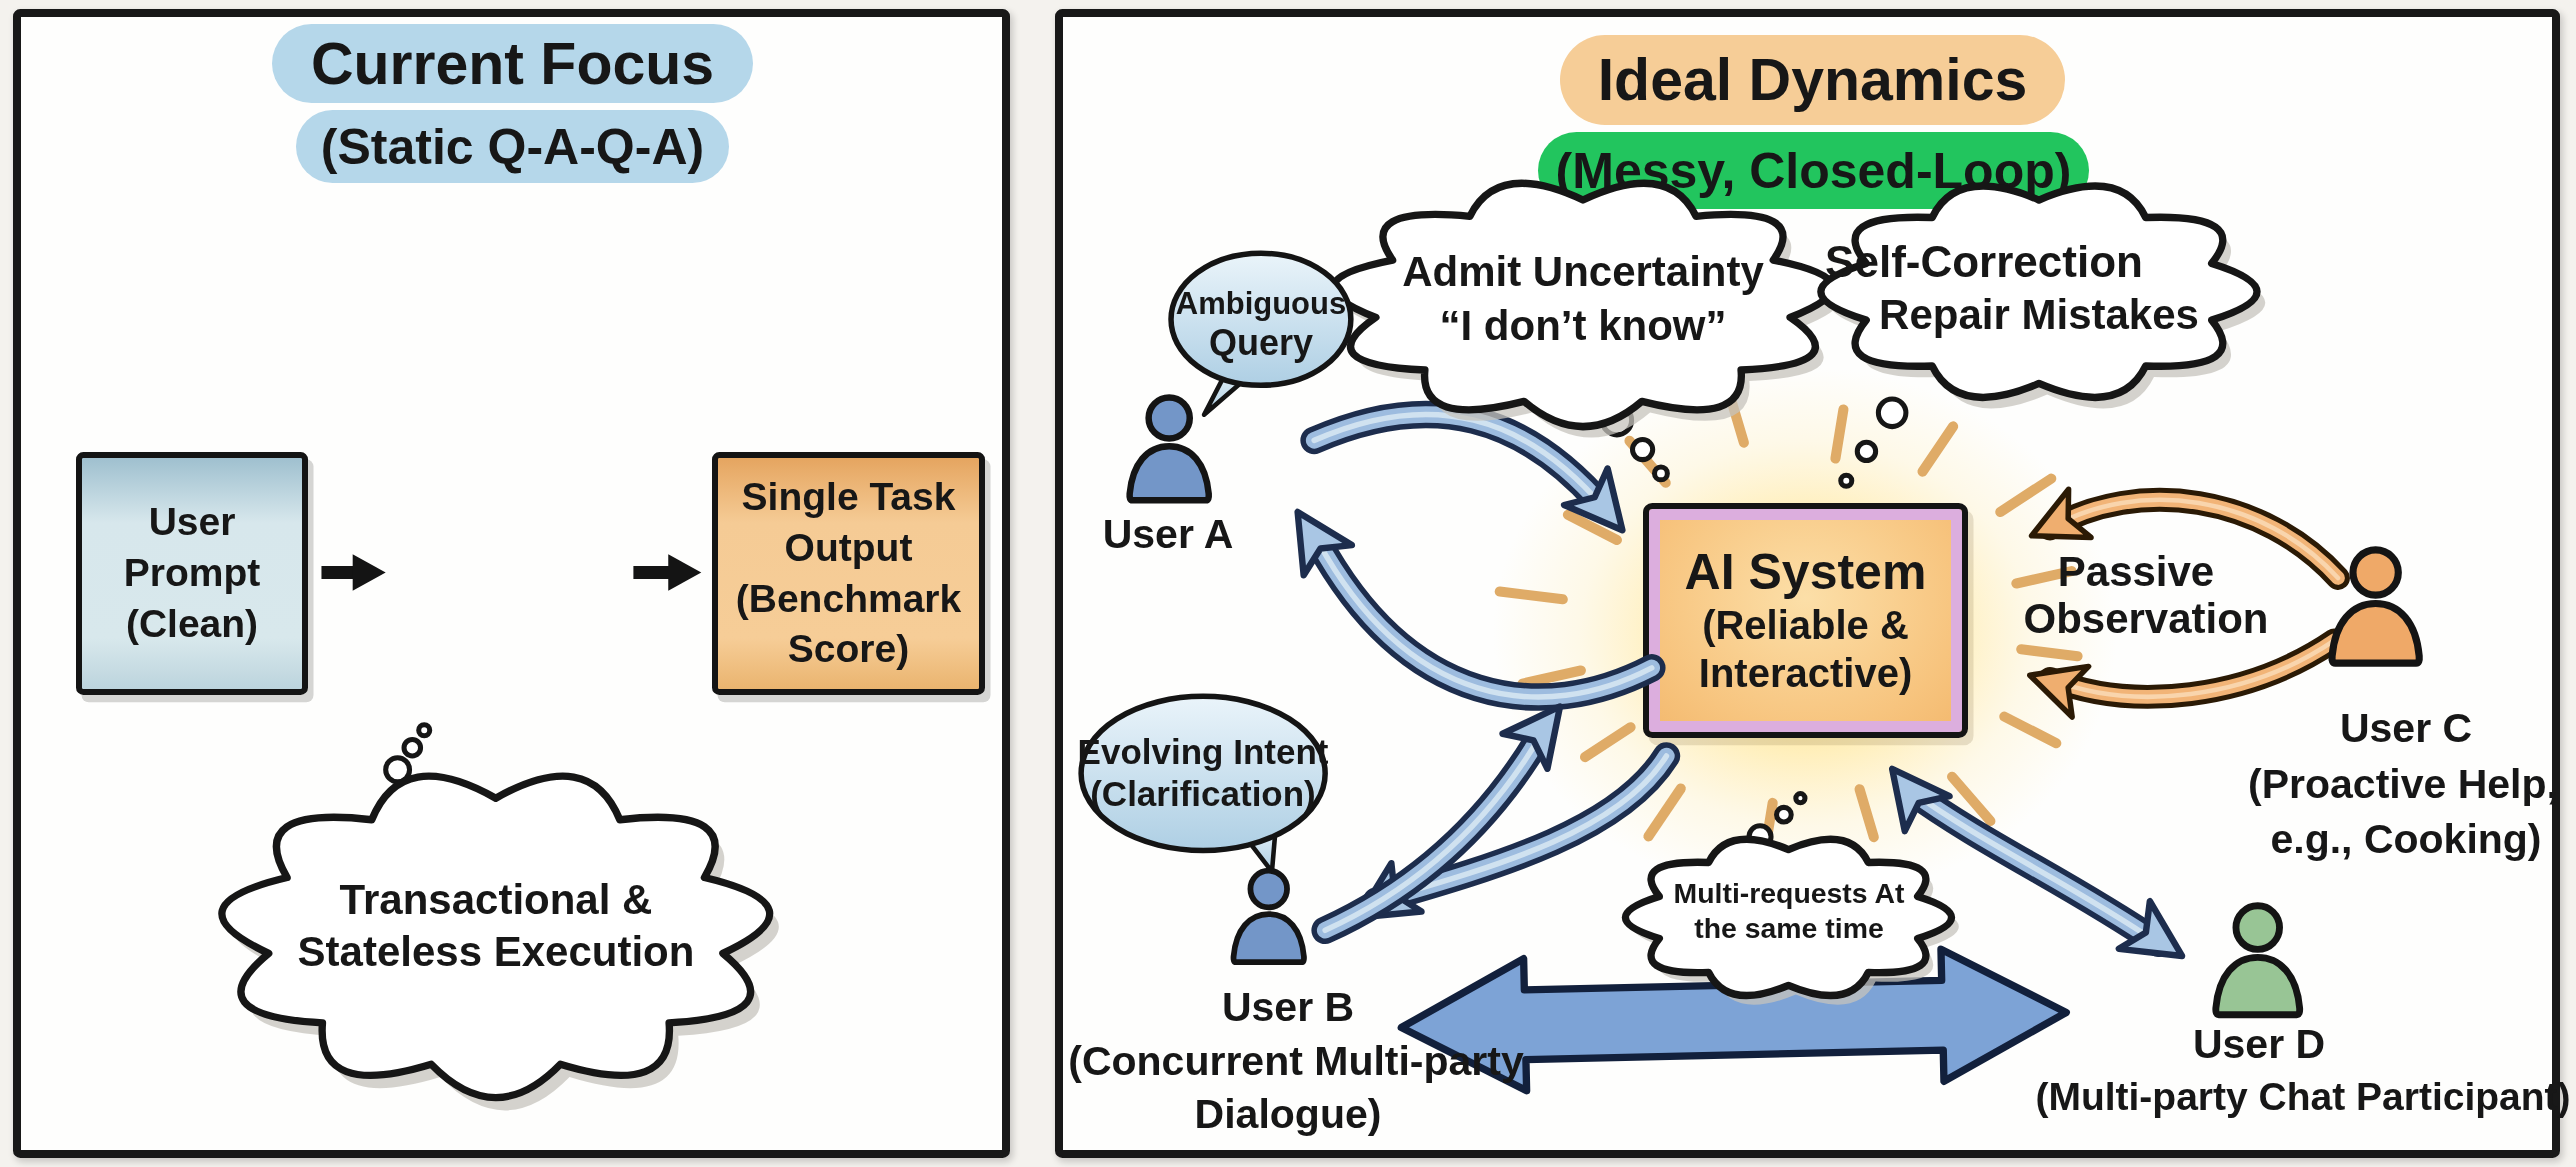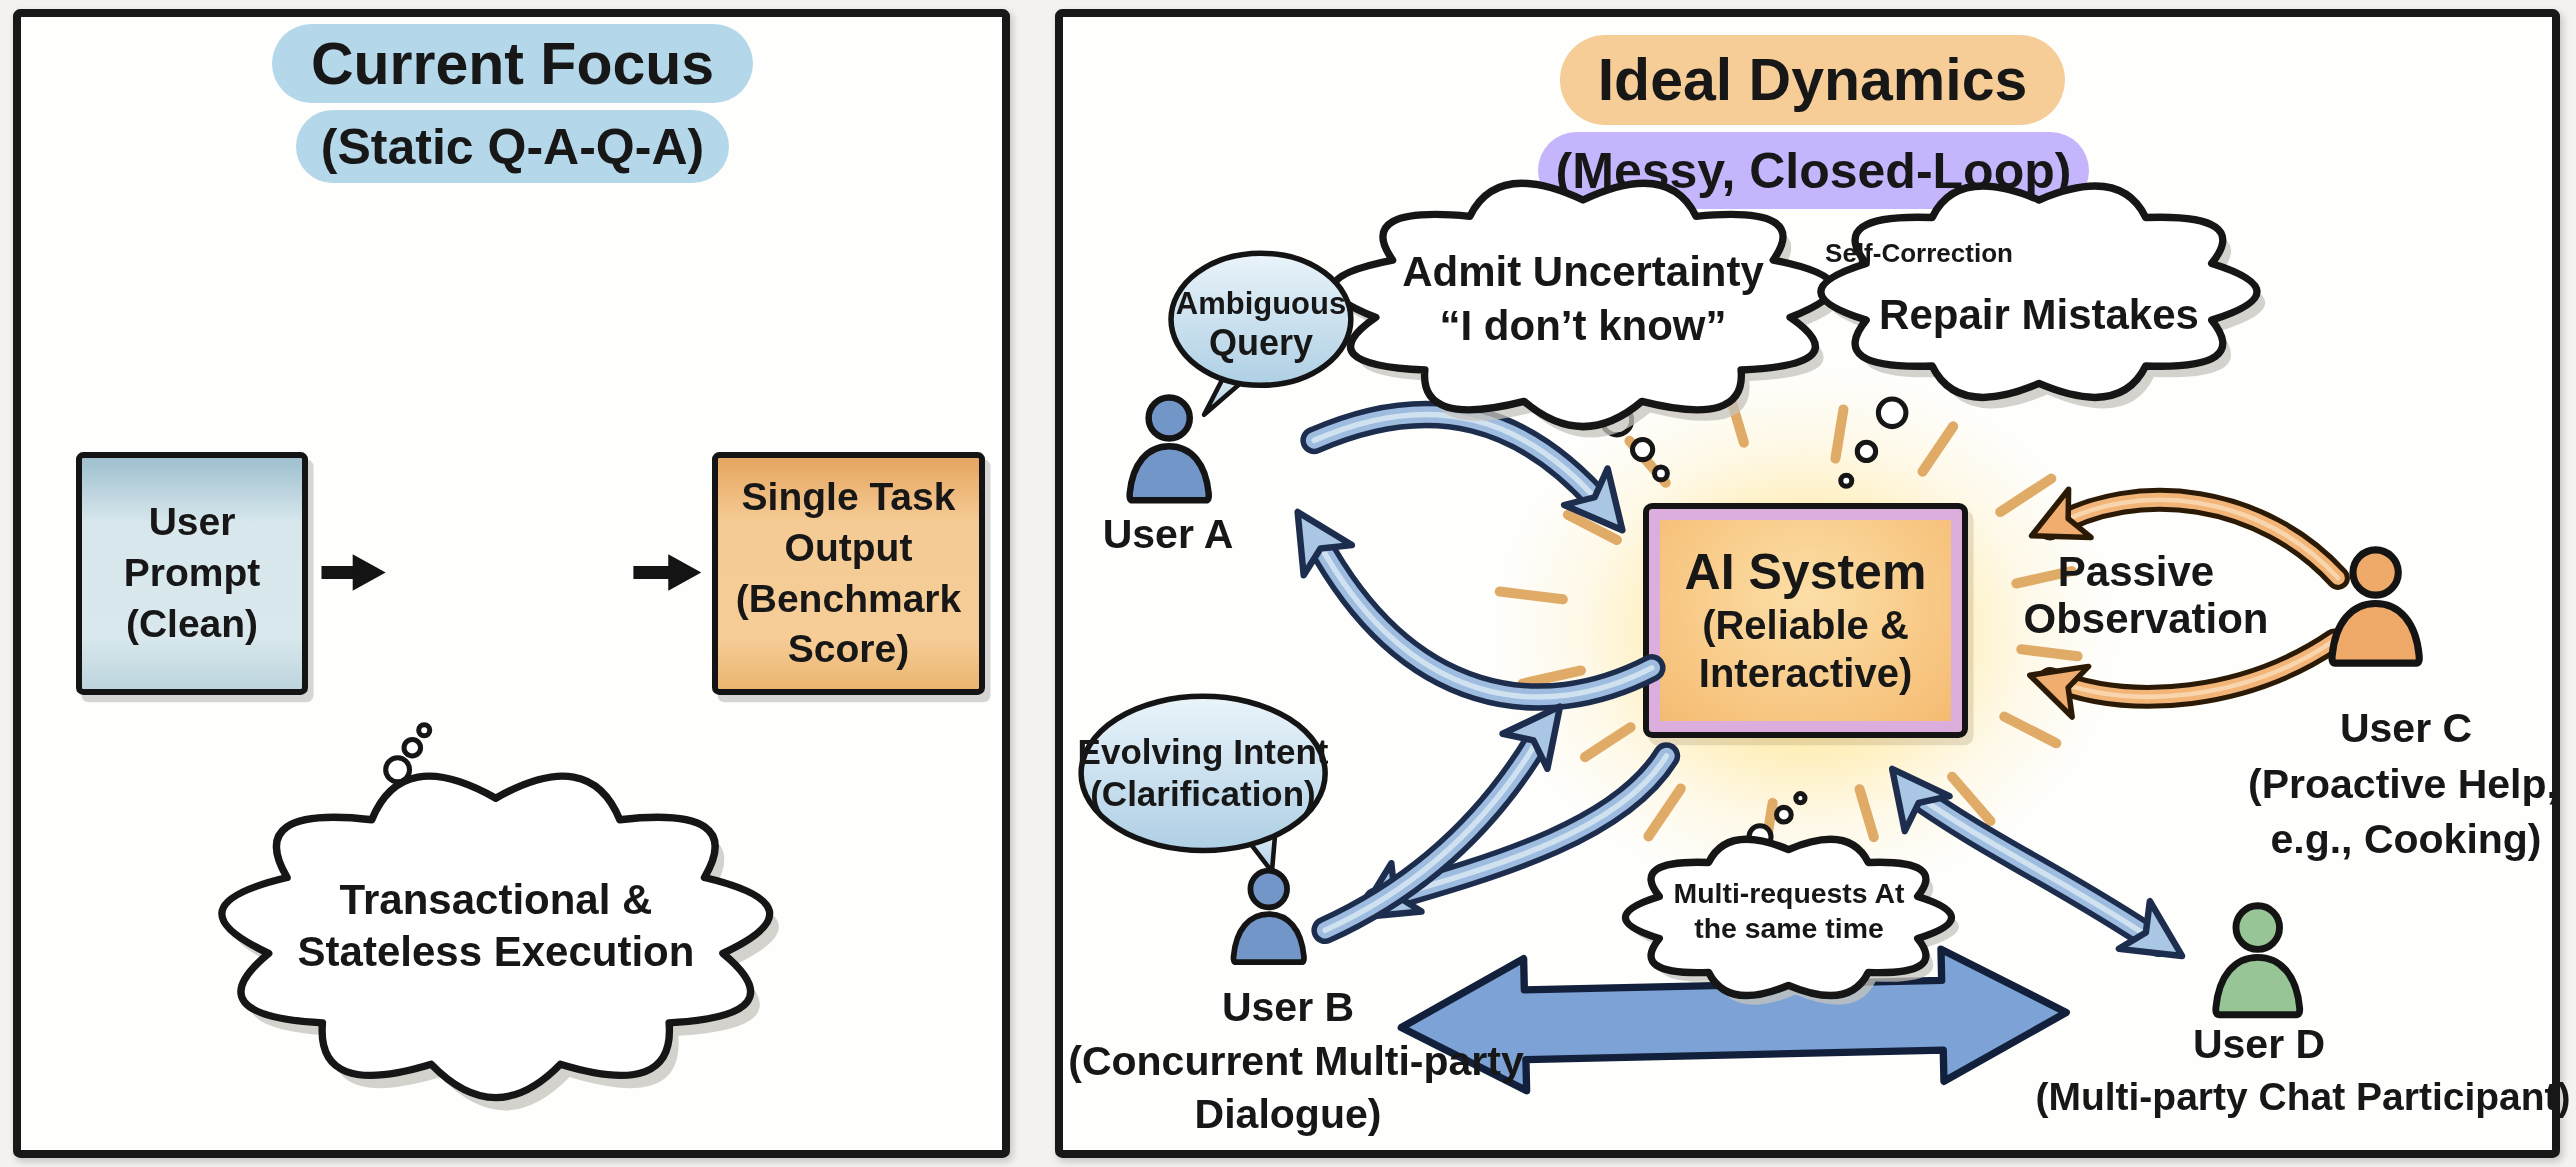--- a/index.html
+++ b/index.html
@@ -10,21 +10,21 @@
   #right-panel{left:1055px;width:1505px;}
   svg.layer{position:absolute;left:0;top:0;width:2576px;height:1167px;pointer-events:none;}
   #art-under{z-index:1;}
   #art-over{z-index:3;}
   
   .pill{position:absolute;z-index:2;display:flex;align-items:center;justify-content:center;
         border-radius:46px;font-weight:700;color:#171717;white-space:nowrap;}
   #lp-pill1{left:272px;top:24px;width:481px;height:79px;font-size:59px;background:#b5d7ea;}
   #lp-pill2{left:296px;top:110px;width:433px;height:73px;font-size:50px;background:#b5d7ea;}
   #rp-pill1{left:1560px;top:35px;width:505px;height:90px;font-size:59px;background:#f6cd97;}
-  #rp-pill2{left:1538px;top:132px;width:551px;height:77px;font-size:50px;background:#c4b5fd;}
+  #rp-pill2{left:1538px;top:132px;width:551px;height:77px;font-size:50px;background:#22c55e;}
   
   .fbox{position:absolute;z-index:2;display:flex;flex-direction:column;justify-content:center;align-items:center;
         border:6.4px solid #141414;border-radius:7.3px;box-sizing:border-box;
         box-shadow:5.5px 7.3px 0 rgba(90,90,88,.25);}
   .fbox span{font-size:39px;font-weight:700;color:#171717;line-height:1.3;white-space:nowrap;}
   #fbox-1{left:76px;top:452px;width:232px;height:243px;
           background:linear-gradient(180deg,#9fc0cf 0%,#d7e7ec 28%,#d8e8ec 78%,#bcd4dd 100%);}
   #fbox-2{left:389px;top:452px;width:232px;height:243px;
           background:linear-gradient(180deg,#8fa5ce 0%,#c0cdeb 28%,#c2cfec 78%,#a7b7de 100%);}
   #fbox-3{left:712px;top:452px;width:273px;height:243px;
@@ -253,21 +253,21 @@
     </g>
   </svg>
 
   <div id="text-layer">
 
     <div class="t" style="left:496px;top:879px;font-size:42px;">Transactional &amp;</div>
     <div class="t" style="left:496px;top:931px;font-size:42px;">Stateless Execution</div>
 
     <div class="t" style="left:1583px;top:251px;font-size:42px;">Admit Uncertainty</div>
     <div class="t" style="left:1583px;top:305px;font-size:42px;">“I don’t know”</div>
-    <div class="t" style="left:1919px;top:240px;font-size:26px;">Self-Correction</div>
+    <div class="t" style="left:1984px;top:240px;font-size:44px;">Self-Correction</div>
     <div class="t" style="left:2039px;top:294px;font-size:42px;">Repair Mistakes</div>
     <div class="t" style="left:1789px;top:879px;font-size:28.4px;">Multi-requests At</div>
     <div class="t" style="left:1789px;top:914px;font-size:28.4px;">the same time</div>
 
     <div class="t" style="left:1261px;top:288px;font-size:31px;">Ambiguous</div>
     <div class="t" style="left:1261px;top:325px;font-size:36px;">Query</div>
     <div class="t" style="left:1203px;top:734px;font-size:35px;">Evolving Intent</div>
     <div class="t" style="left:1203px;top:776px;font-size:35px;">(Clarification)</div>
 
     <div class="t" style="left:2136px;top:551px;font-size:42px;">Passive</div>

